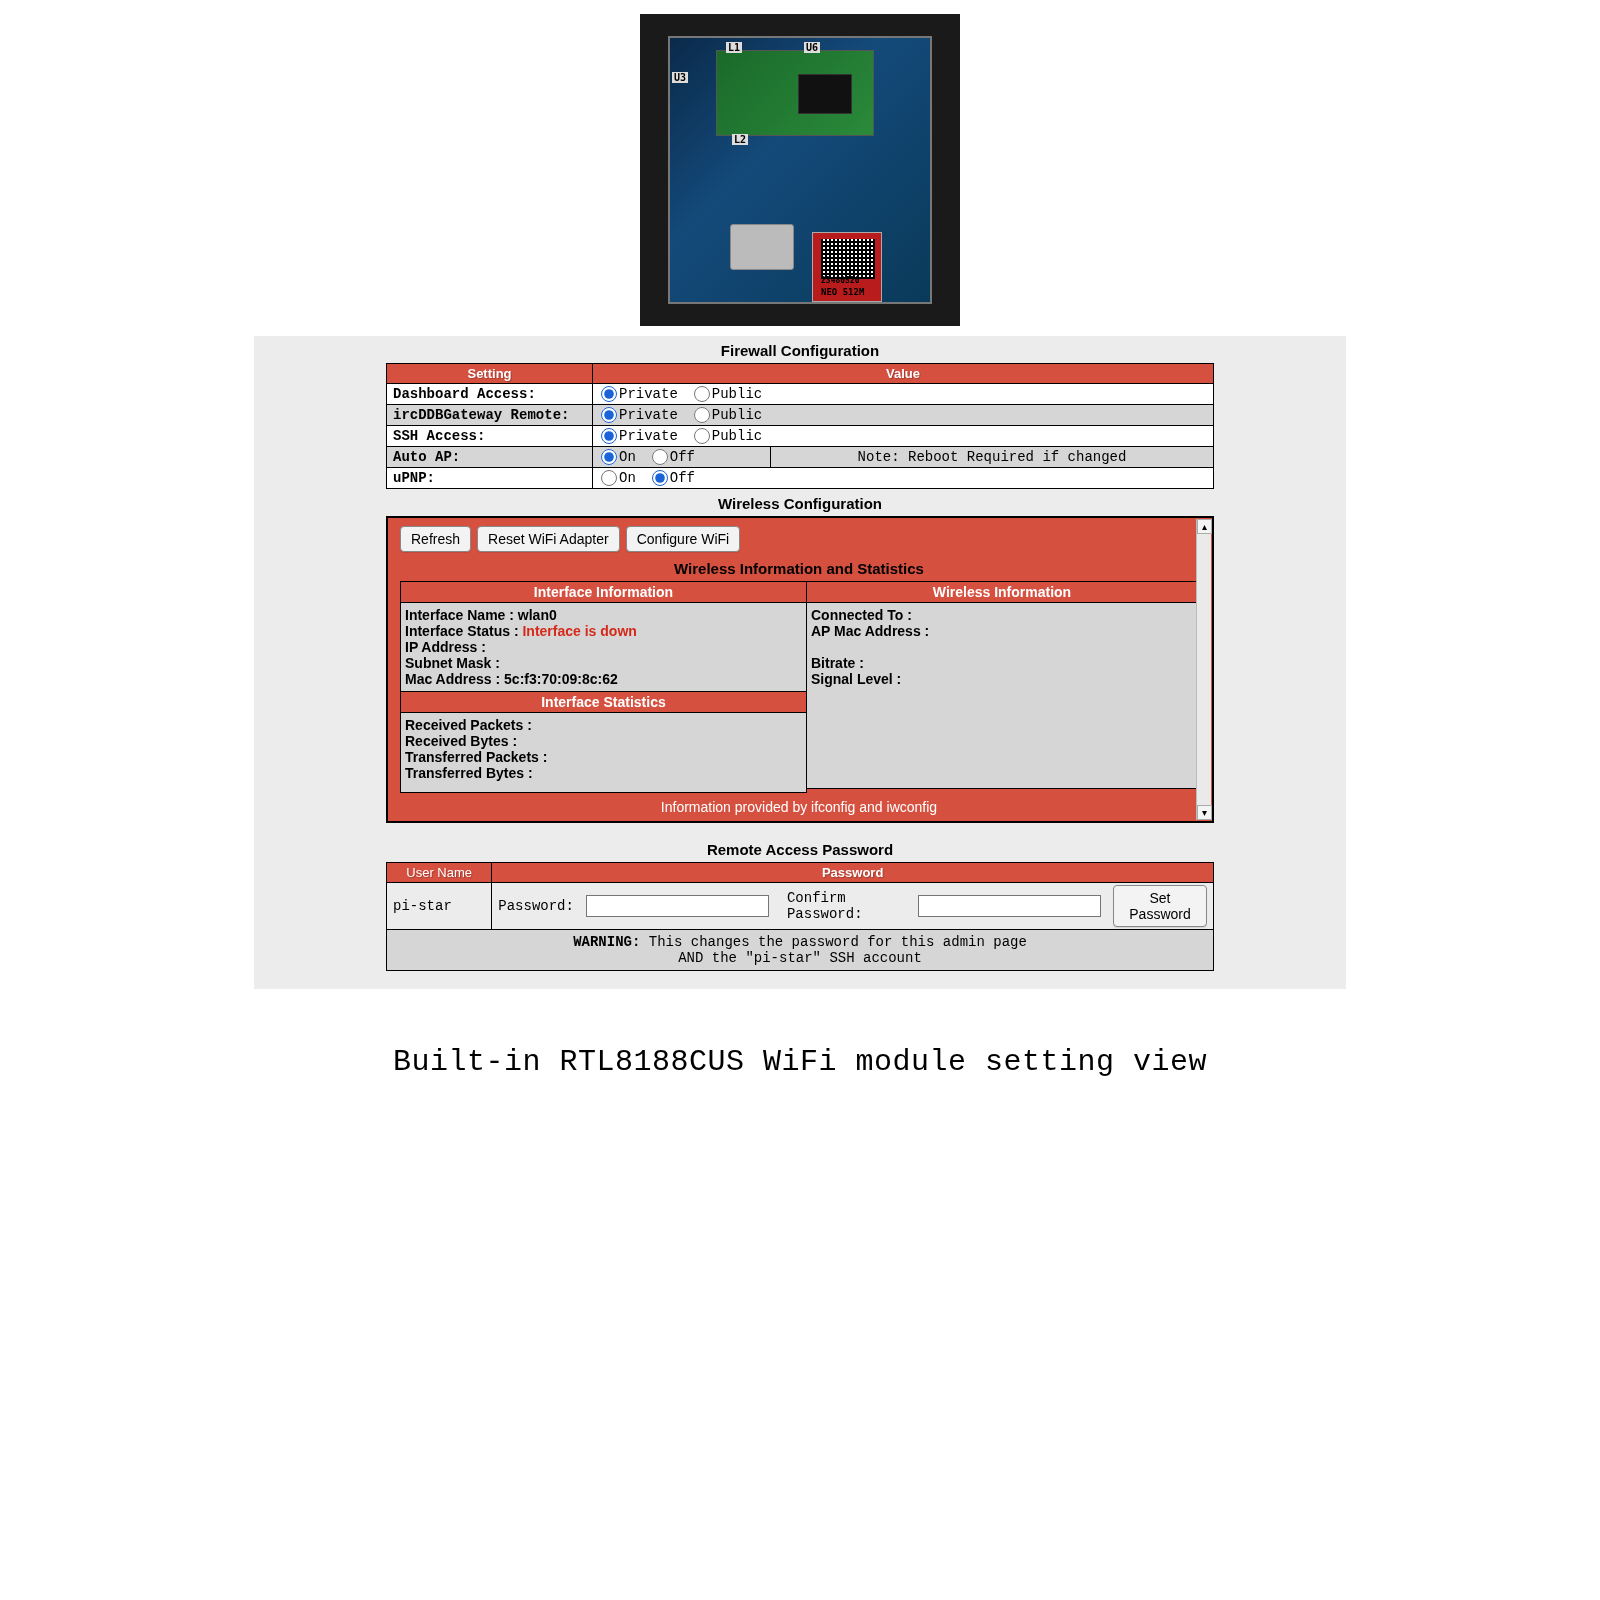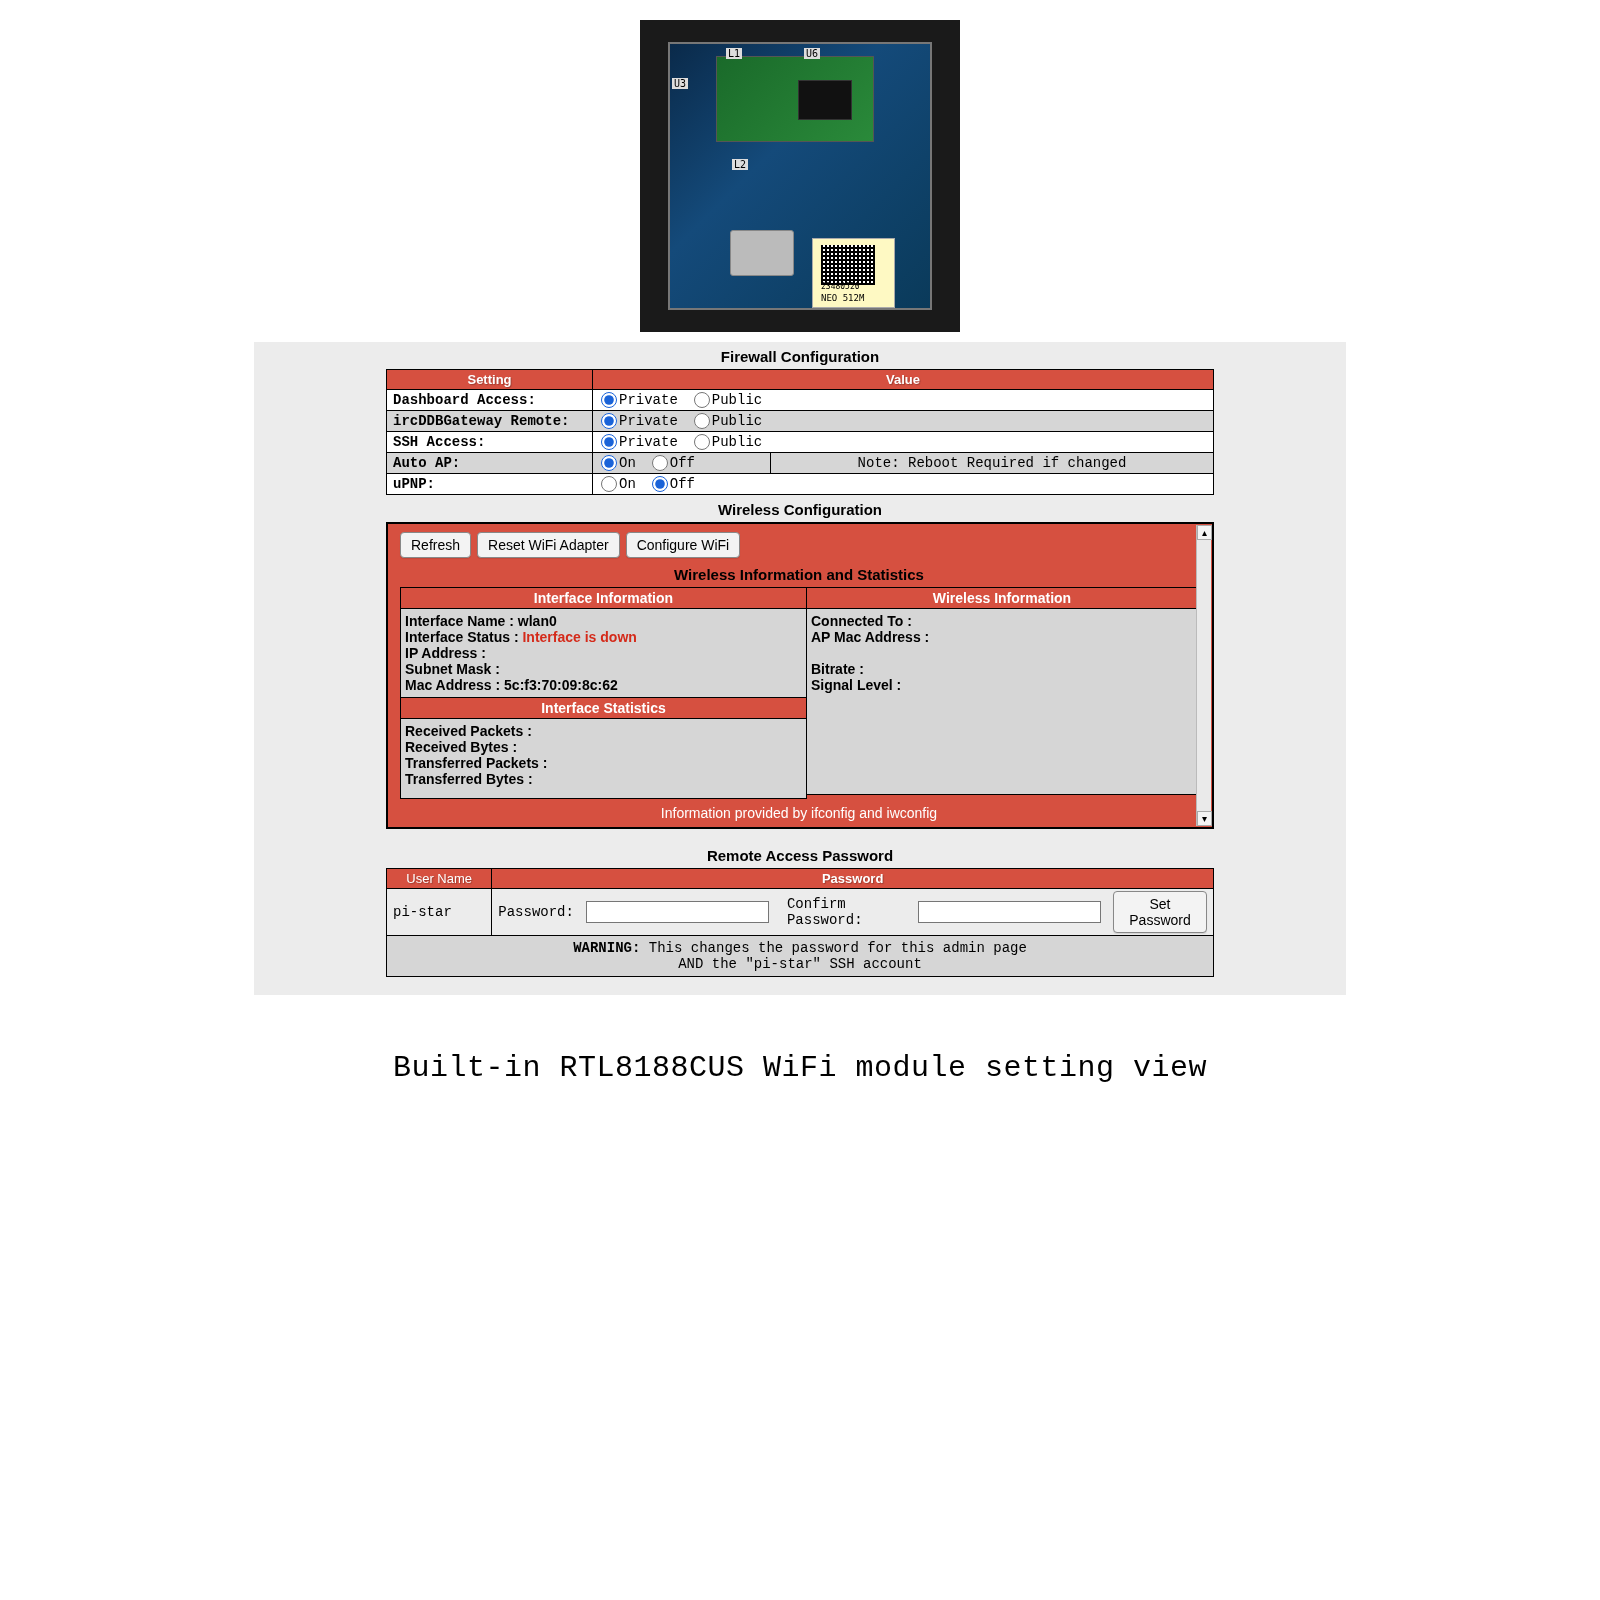--- a/index.html
+++ b/index.html
@@ -9,26 +9,27 @@
     font-size: 13px;
     background: #fff;
     color: #000;
   }
   .page {
     width: 1092px;
     margin: 0 auto;
   }
   .board-photo {
     display: block;
-    margin: 20px auto 10px auto;
+    margin: 14px auto 10px auto;
     width: 320px;
     height: 312px;
     background: #1a1a1a;
     position: relative;
     overflow: hidden;
+    font-weight: bold;
   }
   .board-photo .pcb {
     position: absolute;
     left: 28px; top: 22px;
     width: 264px; height: 268px;
     background: linear-gradient(135deg,#0a2a4a 0%,#144a7a 40%,#0a3a5a 100%);
     border: 2px solid #777;
   }
   .board-photo .green {
     position: absolute;
@@ -48,22 +49,22 @@
     position: absolute;
     left: 90px; top: 210px;
     width: 64px; height: 46px;
     background: #bbb;
     border: 1px solid #888;
     border-radius: 3px;
   }
   .board-photo .qr {
     position: absolute;
     left: 172px; top: 218px;
-    width: 83px; height: 70px;
-    background: #fef9c3;
+    width: 70px; height: 70px;
+    background: #b91c1c;
     border: 1px solid #aaa;
   }
   .board-photo .qr::before {
     content: "";
     position: absolute;
     left: 8px; top: 6px; width: 54px; height: 40px;
     background:
       repeating-linear-gradient(0deg,#000 0 2px,#fff 2px 4px),
       repeating-linear-gradient(90deg,#000 0 2px,#fff 2px 4px);
     background-blend-mode: multiply;
@@ -197,21 +198,21 @@
 <div class="page">
 
   <div class="board-photo">
     <div class="pcb"></div>
     <div class="green"></div>
     <div class="chip"></div>
     <div class="sd"></div>
     <span class="u-label" style="left:86px;top:28px">L1</span>
     <span class="u-label" style="left:164px;top:28px">U6</span>
     <span class="u-label" style="left:32px;top:58px">U3</span>
-    <span class="u-label" style="left:92px;top:139px">L2</span>
+    <span class="u-label" style="left:92px;top:120px">L2</span>
     <div class="qr">
       <span class="qr-a">23480520</span>
       <span class="qr-b">NEO 512M</span>
     </div>
   </div>
 
   <div class="gray-wrap">
 
     <div class="section-title">Firewall Configuration</div>
     <table class="cfg-table">

